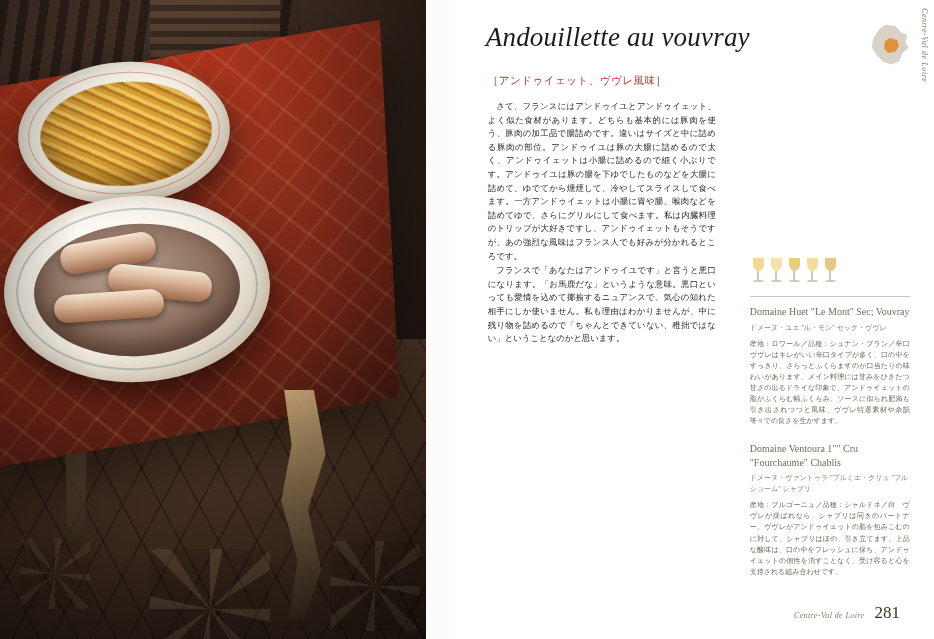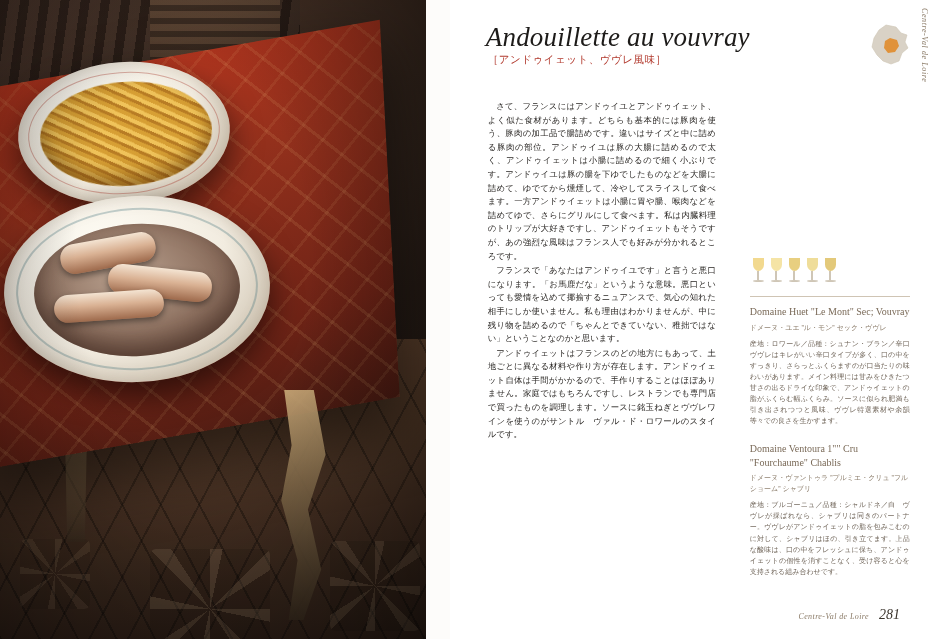--- a/index.html
+++ b/index.html
@@ -216,21 +216,21 @@
     font-family: "Liberation Serif", serif;
     font-style: italic;
     font-size: 27px;
     color: #1d1b19;
     letter-spacing: 0.2px;
     white-space: nowrap;
   }
   .subtitle {
     position: absolute;
     left: 38px;
-    top: 53px;
+    top: 74px;
     font-size: 10.5px;
     color: #b23a2e;
     letter-spacing: 0.5px;
   }
 
   .body-col {
     position: absolute;
     left: 38px;
     top: 100px;
     width: 228px;
@@ -303,22 +303,21 @@
     gap: 10px;
     font-family: "Liberation Serif", serif;
   }
   .footer .region {
     font-style: italic;
     font-size: 8px;
     color: #8a7a66;
     letter-spacing: 0.4px;
   }
   .footer .pageno {
-    font-style: italic;
-    font-size: 14px;
+    font-size: 17px;
     color: #3a342c;
   }
 </style>
 </head>
 <body>
 
 <div class="spread">
 
   <div class="photo-page">
     <div class="photo">
@@ -362,21 +361,20 @@
       <path d="M20 3 L30 5 L35 11 L41 13 L39 20 L42 26 L36 31 L33 39 L25 42 L17 39 L11 33 L6 25 L8 16 L13 8 Z" fill="#d9d2c6" stroke="#cfc6b6" stroke-width="0.6"></path>
       <path d="M24 16 L31 18 L33 24 L29 30 L22 31 L18 26 L19 19 Z" fill="#e0923a"></path>
     </svg>
 
     <div class="title">Andouillette au vouvray</div>
     <div class="subtitle">［アンドゥイェット、ヴヴレ風味］</div>
 
     <div class="body-col">
       <p>さて、フランスにはアンドゥイユとアンドゥイェット、よく似た食材があります。どちらも基本的には豚肉を使う、豚肉の加工品で腸詰めです。違いはサイズと中に詰める豚肉の部位。アンドゥイユは豚の大腸に詰めるので太く、アンドゥイェットは小腸に詰めるので細く小ぶりです。アンドゥイユは豚の腸を下ゆでしたものなどを大腸に詰めて、ゆでてから燻煙して、冷やしてスライスして食べます。一方アンドゥイェットは小腸に胃や腸、喉肉などを詰めてゆで、さらにグリルにして食べます。私は内臓料理のトリップが大好きですし、アンドゥイェットもそうですが、あの強烈な風味はフランス人でも好みが分かれるところです。</p>
       <p>フランスで「あなたはアンドゥイユです」と言うと悪口になります。「お馬鹿だな」というような意味。悪口といっても愛情を込めて揶揄するニュアンスで、気心の知れた相手にしか使いません。私も理由はわかりませんが、中に残り物を詰めるので「ちゃんとできていない、稚拙ではない」ということなのかと思います。</p>
-      <p>アンドゥイェットはフランスのどの地方にもあって、土地ごとに異なる材料や作り方が存在します。アンドゥイェット自体は手間がかかるので、手作りすることはほぼありません。家庭ではもちろんですし、レストランでも専門店で買ったものを調理します。ソースに銘玉ねぎとヴヴレワインを使うのがサントル゠ヴァル・ド・ロワールのスタイルです。</p>
     </div>
 
     <div class="wine-col">
       <div class="glasses">
         <div class="glass">
             <div class="bowl" style="background:#f2d98f"></div>
             <div class="stem"></div>
             <div class="foot"></div>
           </div>
         <div class="glass">

